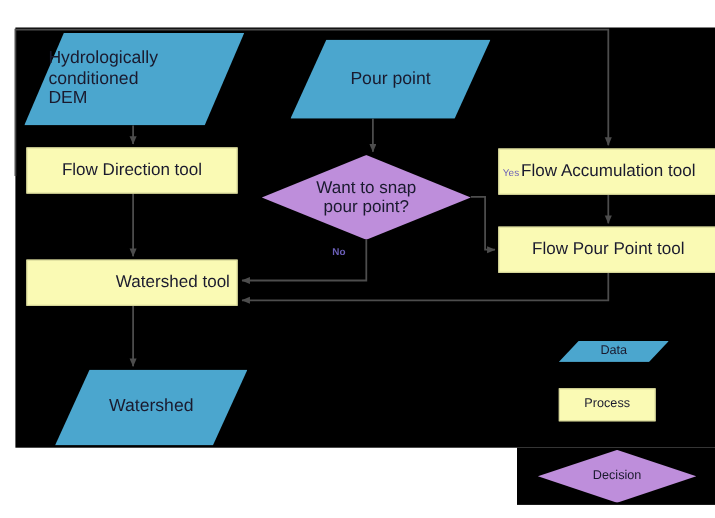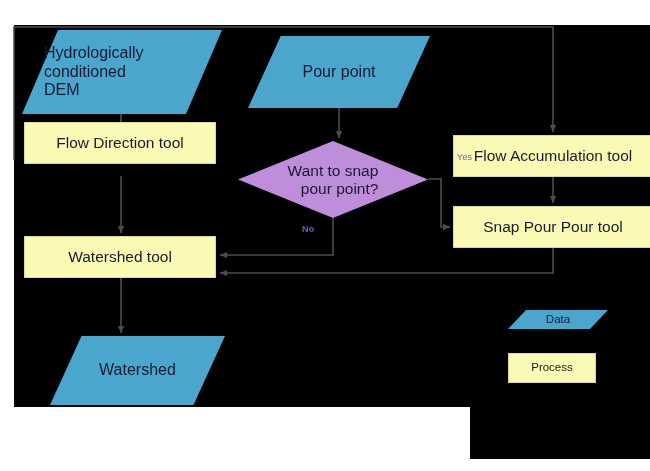--- a/index.html
+++ b/index.html
@@ -22,33 +22,33 @@
   
   .process{background:#fafab4;border:1px solid #d9d99a;}
 
   
   .data{background:transparent;}
   .data .shape{position:absolute;inset:0;background:#4ba6ce;
                -webkit-clip-path:polygon(18% 0,100% 0,82% 100%,0 100%);
                clip-path:polygon(18% 0,100% 0,82% 100%,0 100%);}
 
   
-  .decision{background:transparent;text-align:right;}
+  .decision{background:transparent;}
   .decision .shape{position:absolute;inset:0;background:#be8edb;
                -webkit-clip-path:polygon(50% 0,100% 50%,50% 100%,0 50%);
                clip-path:polygon(50% 0,100% 50%,50% 100%,0 50%);}
 
   
   #n-dem       {left:22px;  top:30px;  width:200px;height:84px; font-size:16px;}
   #n-dem .txt  {text-align:left;padding-left:22px;width:100%;}
-  #n-pourpoint {left:248px; top:36px;  width:182px;height:72px; font-size:16px;}
-  #n-flowdir   {left:24px;  top:122px; width:192px;height:42px; font-size:15.5px;}
+  #n-pourpoint {left:264px; top:36px;  width:182px;height:72px; font-size:16px;}
+  #n-flowdir   {left:24px;  top:134px; width:192px;height:42px; font-size:15.5px;}
   #n-flowacc   {left:453px; top:135px; width:200px;height:42px; font-size:15.5px;}
   #n-snap      {left:453px; top:206px; width:200px;height:42px; font-size:15.5px;}
-  #n-watershedtool{left:24px;top:236px;width:192px;height:42px; font-size:15.5px;}
+  #n-watershedtool{left:24px;top:236px;width:192px;height:42px; font-size:15.5px;justify-content:flex-end;}
   #n-watershed {left:50px;  top:336px; width:175px;height:69px; font-size:16px;}
   #n-decision  {left:238px; top:141px; width:190px;height:77px; font-size:15.5px;}
 
   
   .branch-label{position:absolute;font-size:9px;color:#6b5fb8;z-index:5;
                 letter-spacing:.2px;}
   #lbl-yes{left:413px;top:152px;margin-left:44px;}
   #lbl-no {left:302px;top:224px;font-weight:bold;}
 
   
@@ -108,21 +108,21 @@
 
   <div class="node process" id="n-flowdir">
     <span class="txt">Flow Direction tool</span>
   </div>
 
   <div class="node process" id="n-flowacc">
     <span class="txt">Flow Accumulation tool</span>
   </div>
 
   <div class="node process" id="n-snap">
-    <span class="txt">Snap Pour Pour tool</span>
+    <span class="txt">Flow Pour Point tool</span>
   </div>
 
   <div class="node decision" id="n-decision">
     <span class="shape"></span>
     <span class="txt">Want to snap
 pour point?</span>
   </div>
 
   <div class="node process" id="n-watershedtool">
     <span class="txt">Watershed tool</span>
@@ -138,14 +138,18 @@
 
   <div class="node data" id="lg-data">
     <span class="shape"></span>
     <span class="txt">Data</span>
   </div>
 
   <div class="node process" id="lg-process">
     <span class="txt">Process</span>
   </div>
 
+  <div class="node decision" id="lg-decision">
+    <span class="shape"></span>
+    <span class="txt">Decision</span>
+  </div>
 
 </div>
 
 </body></html>

